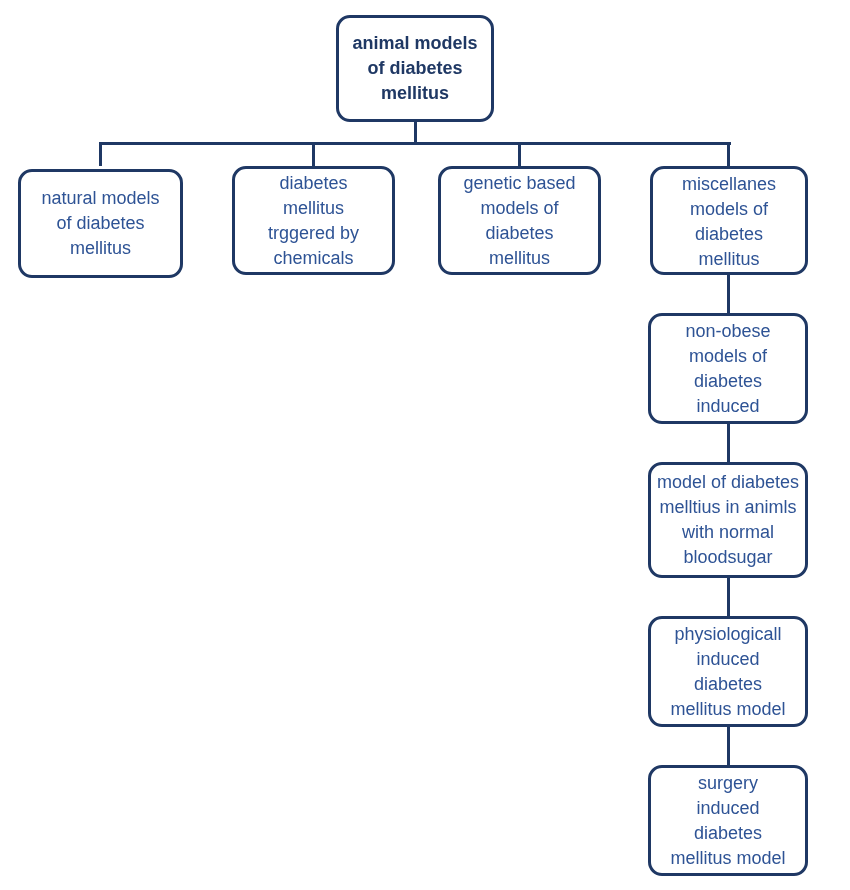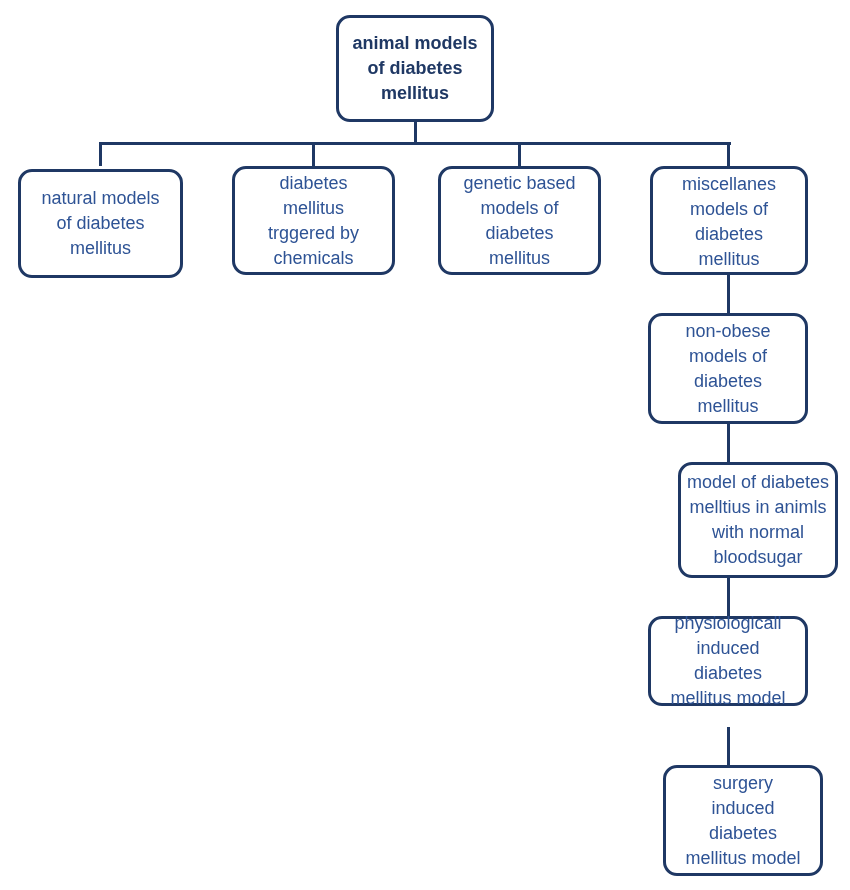--- a/index.html
+++ b/index.html
@@ -41,23 +41,23 @@
     position: absolute;
     background: var(--line-color, #1F3864);
   }
   
   #n-root        { left: 336px; top: 15px;  width: 158px; height: 107px; }
   #n-natural     { left: 18px;  top: 169px; width: 165px; height: 109px; }
   #n-chemicals   { left: 232px; top: 166px; width: 163px; height: 109px; }
   #n-genetic     { left: 438px; top: 166px; width: 163px; height: 109px; }
   #n-misc        { left: 650px; top: 166px; width: 158px; height: 109px; align-items: flex-end; }
   #n-nonobese    { left: 648px; top: 313px; width: 160px; height: 111px; }
-  #n-normal      { left: 648px; top: 462px; width: 160px; height: 116px; margin-left: 30px; }
-  #n-physio      { left: 648px; top: 616px; width: 160px; height: 90px; }
-  #n-surgery     { left: 648px; top: 765px; width: 160px; height: 111px; margin-left: 15px; }
+  #n-normal      { left: 648px; top: 462px; width: 160px; height: 116px; }
+  #n-physio      { left: 648px; top: 616px; width: 160px; height: 111px; }
+  #n-surgery     { left: 648px; top: 765px; width: 160px; height: 111px; }
   
   #c-root-drop   { left: 414px; top: 122px; width: 3px;   height: 21px; }
   #c-bus         { left: 99px;  top: 142px; width: 632px; height: 3px;  }
   #c-drop-1      { left: 99px;  top: 142px; width: 3px;   height: 24px; }
   #c-drop-2      { left: 312px; top: 142px; width: 3px;   height: 24px; }
   #c-drop-3      { left: 518px; top: 142px; width: 3px;   height: 24px; }
   #c-drop-4      { left: 727px; top: 142px; width: 3px;   height: 24px; }
   #c-chain-1     { left: 727px; top: 275px; width: 3px;   height: 38px; }
   #c-chain-2     { left: 727px; top: 424px; width: 3px;   height: 38px; }
   #c-chain-3     { left: 727px; top: 578px; width: 3px;   height: 38px; }
@@ -109,21 +109,21 @@
     <span class="label">miscellanes
 models of
 diabetes
 mellitus</span>
   </div>
 
   <div class="node" id="n-nonobese">
     <span class="label">non-obese
 models of
 diabetes
-mellitus</span>
+induced</span>
   </div>
 
   <div class="node" id="n-normal">
     <span class="label">model of diabetes
 melltius in animls
 with normal
 bloodsugar</span>
   </div>
 
   <div class="node" id="n-physio">

